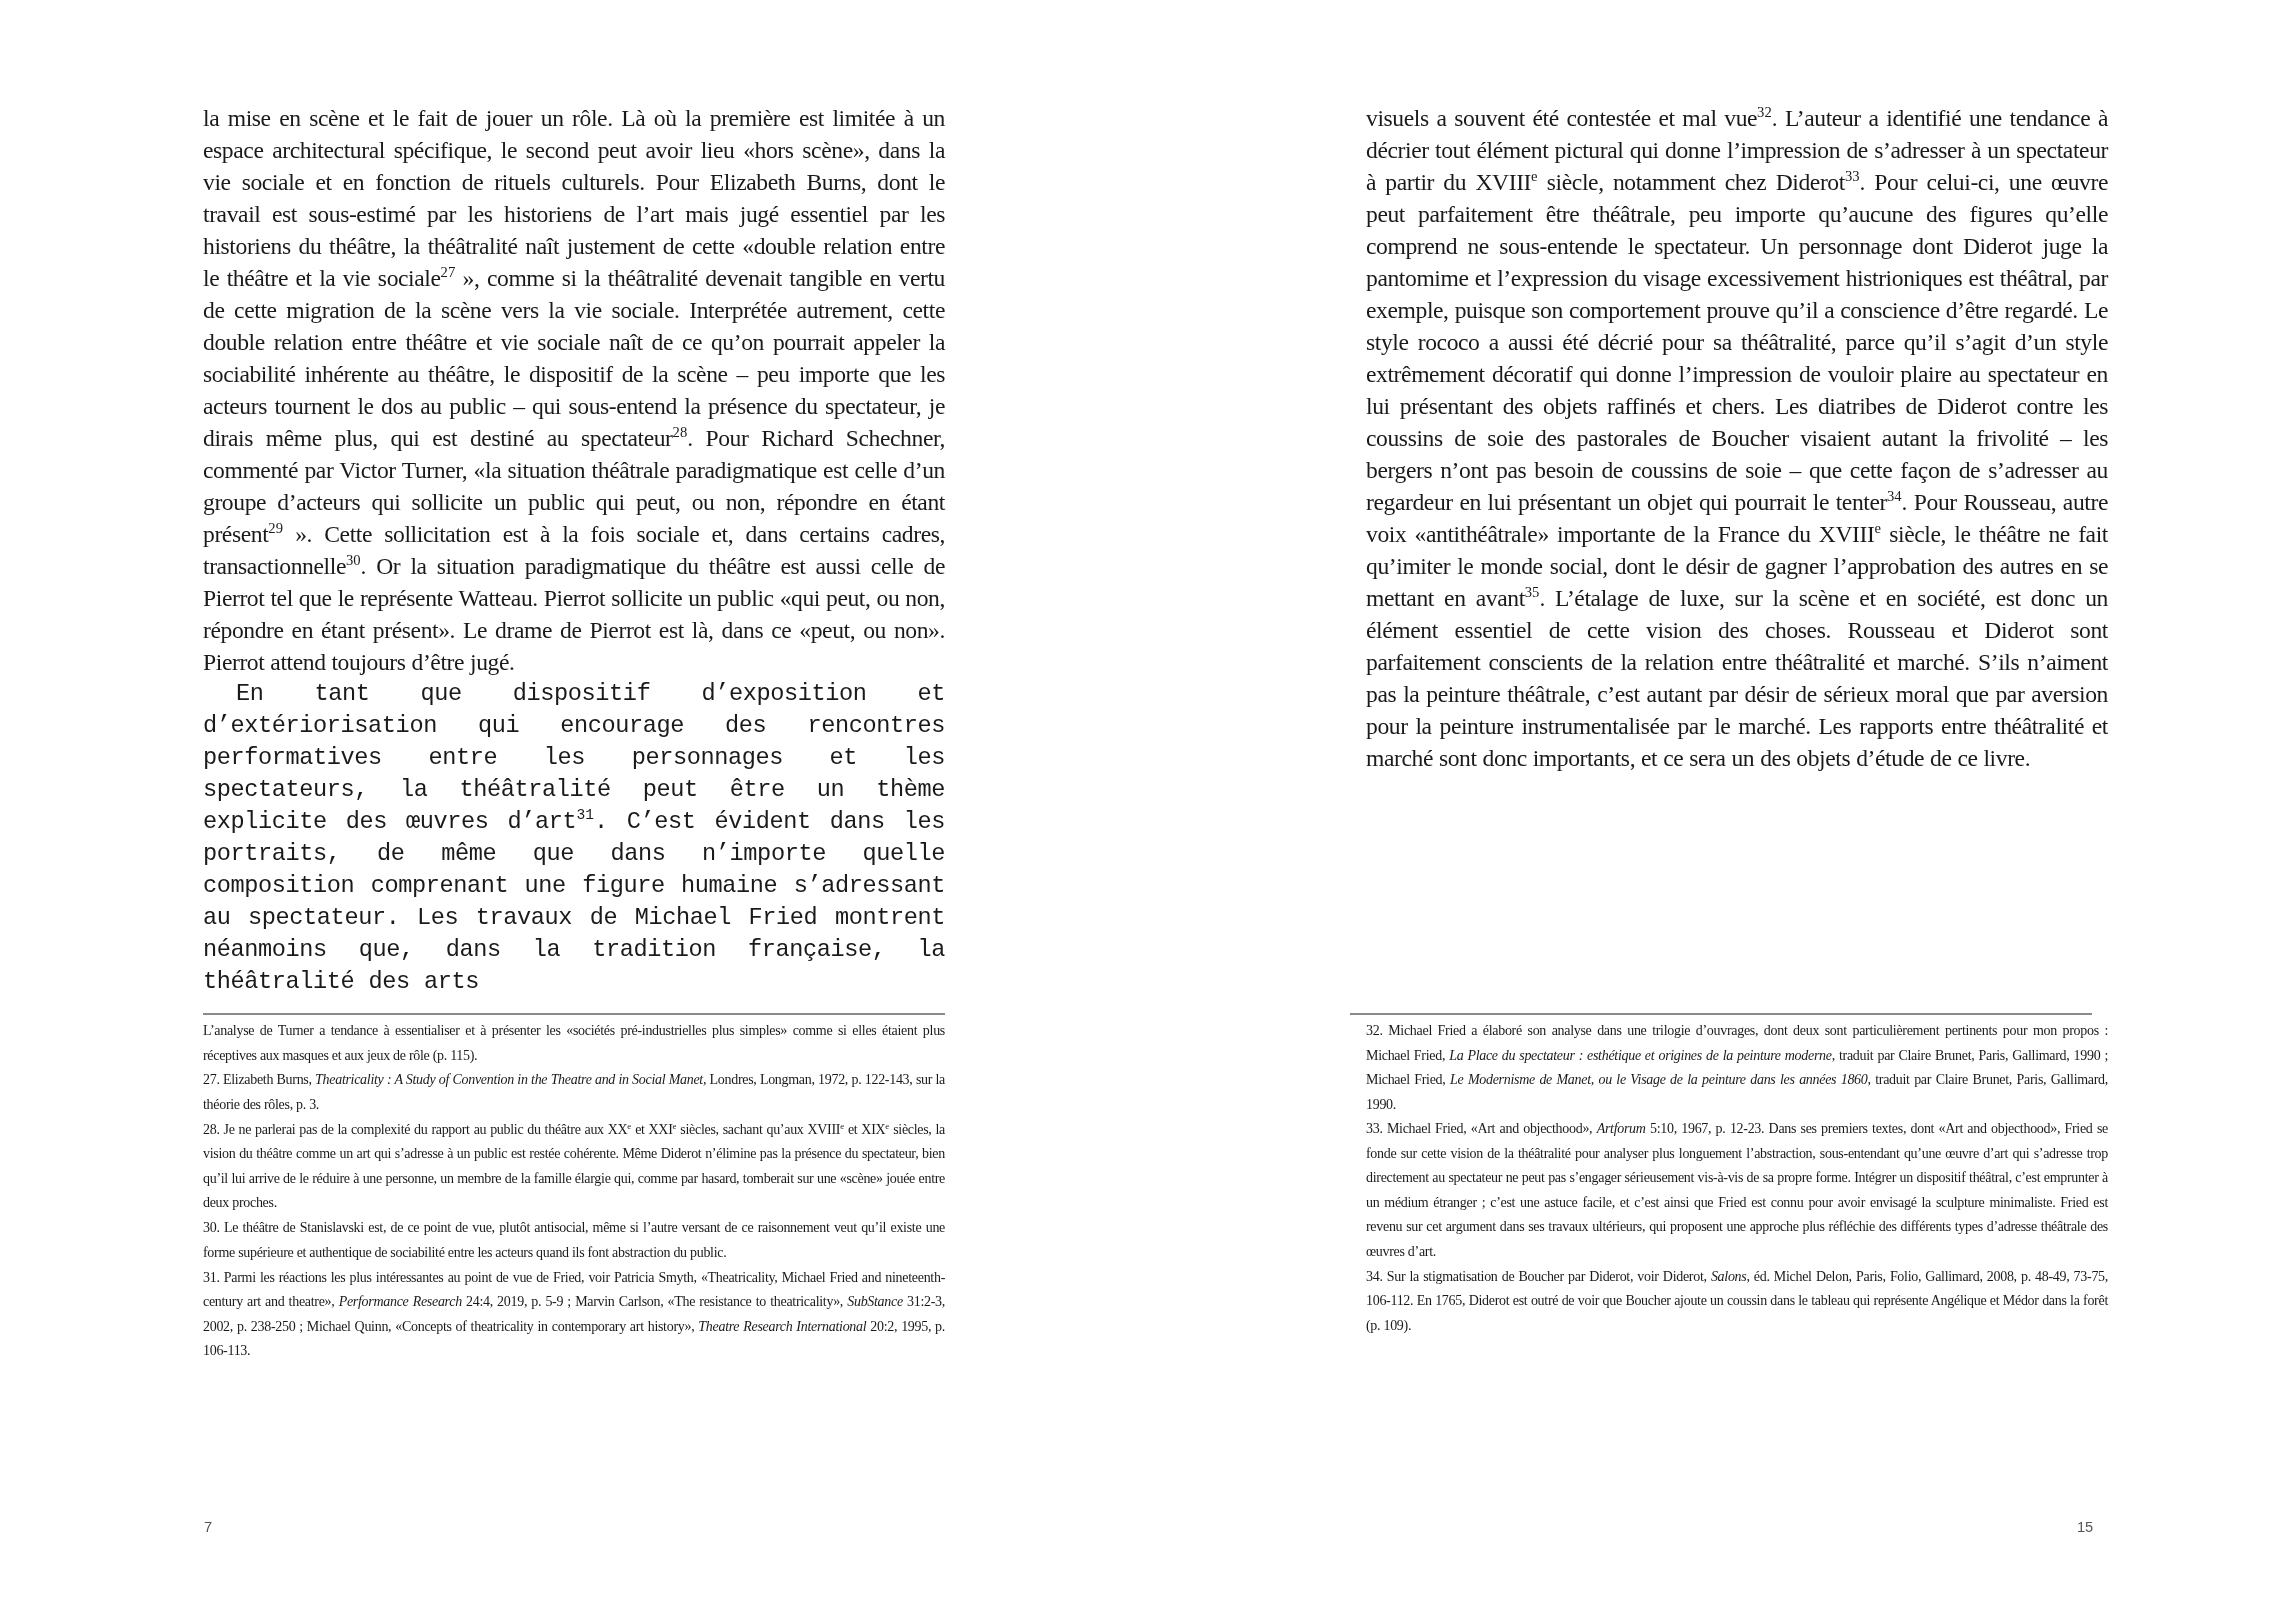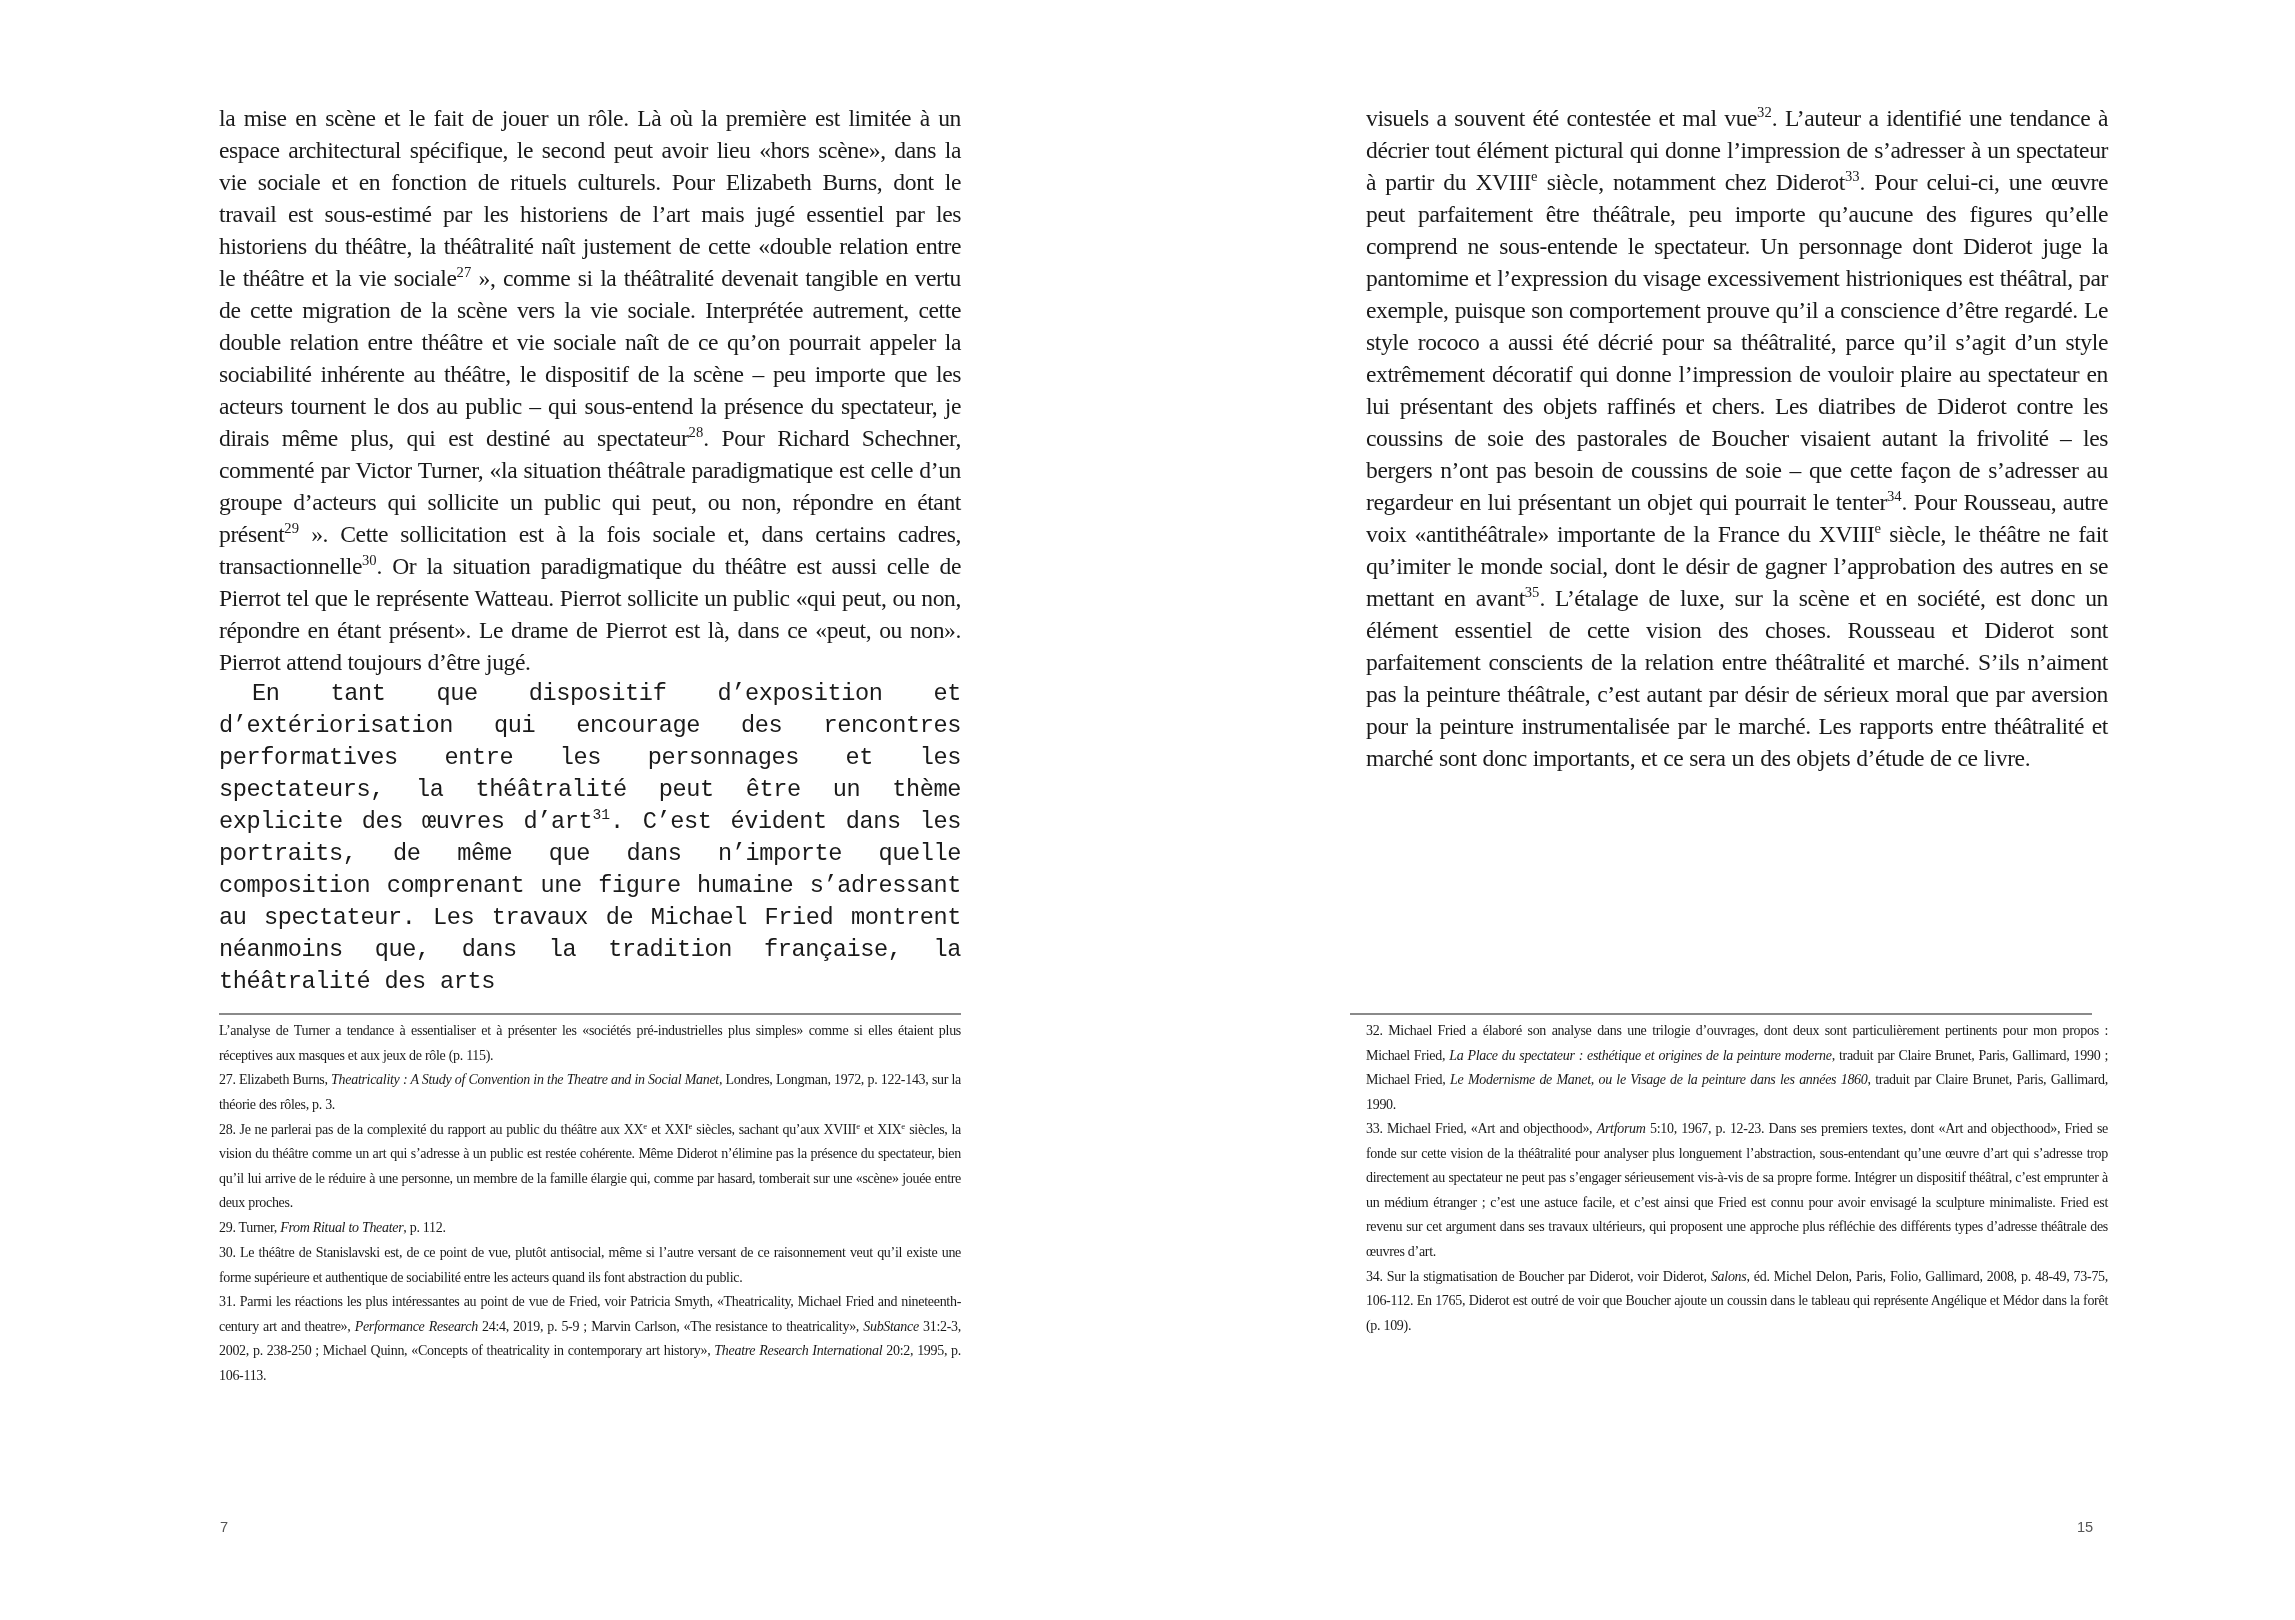--- a/index.html
+++ b/index.html
@@ -1,19 +1,19 @@
 <!DOCTYPE html>
 <html style="font-size:13.7px"><head>
 <meta charset="utf-8">
 <style>
   html, body { margin: 0; padding: 0; background: #ffffff; }
   body { width: 2295px; height: 1621px; position: relative; overflow: hidden;
          font-family: "Liberation Serif", "DejaVu Serif", serif; color: #1a1a1a; }
   .page { position: absolute; top: 0; height: 1621px; }
-  .page-left { left: 16px; width: 1147px; padding-left: 43px; }
+  .page-left { left: 0; width: 1147px; padding-left: 43px; }
   .page-right { left: 1147px; width: 1148px; }
   .col { position: absolute; width: 742px; }
   .page-left .col { left: 203px; }
   .page-right .col { left: 203px; margin-left: 16px; }
   .body-text { top: 102px; font-size: 23.6px; line-height: 32px; text-align: justify;
                hyphens: manual; letter-spacing: -0.4px; word-spacing: 0.4px; }
   .body-text p { margin: 0; }
   .body-text p.indent { text-indent: 33px; font-family: Liberation Mono, monospace; }
   sup { font-size: 62%; line-height: 0; vertical-align: 0.62em; letter-spacing: 0; }
   .rule { position: absolute; top: 1013px; height: 1.7px; width: 742px; background: #8a8a8a; left: 203px; }
@@ -31,21 +31,20 @@
 <div class="page page-left">
   <div class="col body-text">
       <p>la mise en scène et le fait de jouer un rôle. Là où la première est limi­tée à un espace architectural spécifique, le second peut avoir lieu «hors scène», dans la vie sociale et en fonction de rituels culturels. Pour Elizabeth Burns, dont le travail est sous-estimé par les historiens de l’art mais jugé essentiel par les historiens du théâtre, la théâtralité naît justement de cette «double relation entre le théâtre et la vie sociale<sup>27</sup> », comme si la théâtralité devenait tangible en vertu de cette migration de la scène vers la vie sociale. Interprétée autrement, cette double relation entre théâtre et vie sociale naît de ce qu’on pourrait appeler la sociabilité inhérente au théâtre, le dispositif de la scène – peu importe que les acteurs tournent le dos au public – qui sous-entend la présence du spectateur, je dirais même plus, qui est destiné au spectateur<sup>28</sup>. Pour Richard Schechner, commenté par Victor Turner, «la situation théâtrale paradigmatique est celle d’un groupe d’acteurs qui sollicite un public qui peut, ou non, répondre en étant présent<sup>29</sup> ». Cette sollicitation est à la fois sociale et, dans certains cadres, transactionnelle<sup>30</sup>. Or la situation paradigmatique du théâtre est aussi celle de Pierrot tel que le représente Watteau. Pierrot sollicite un public «qui peut, ou non, répondre en étant présent». Le drame de Pierrot est là, dans ce «peut, ou non». Pierrot attend toujours d’être jugé.</p>
       <p class="indent">En tant que dispositif d’exposition et d’extériorisation qui encourage des rencontres performatives entre les personnages et les spectateurs, la théâ­tralité peut être un thème explicite des œuvres d’art<sup>31</sup>. C’est évident dans les portraits, de même que dans n’importe quelle composition comprenant une figure humaine s’adressant au spectateur. Les travaux de Michael Fried montrent néanmoins que, dans la tradition française, la théâtralité des arts</p>
     </div>
   <div class="rule"></div>
   <div class="col notes">
       <p>L’analyse de Turner a tendance à essentialiser et à présenter les «sociétés pré-industrielles plus simples» comme si elles étaient plus réceptives aux masques et aux jeux de rôle (p. 115).</p>
       <p>27. Elizabeth Burns, <i>Theatricality : A Study of Convention in the Theatre and in Social Manet,</i> Londres, Longman, 1972, p. 122-143, sur la théorie des rôles, p. 3.</p>
       <p>28. Je ne parlerai pas de la complexité du rapport au public du théâtre aux XX<sup>e</sup> et XXI<sup>e</sup> siècles, sachant qu’aux XVIII<sup>e</sup> et XIX<sup>e</sup> siècles, la vision du théâtre comme un art qui s’adresse à un public est restée cohérente. Même Diderot n’élimine pas la présence du spectateur, bien qu’il lui arrive de le réduire à une personne, un membre de la famille élargie qui, comme par hasard, tomberait sur une «scène» jouée entre deux proches.</p>
-      <p>29. Turner, <i>From Ritual to Theater</i>, p. 112.</p>
       <p>30. Le théâtre de Stanislavski est, de ce point de vue, plutôt antisocial, même si l’autre ver­sant de ce raisonnement veut qu’il existe une forme supérieure et authentique de sociabilité entre les acteurs quand ils font abstraction du public.</p>
       <p>31. Parmi les réactions les plus intéressantes au point de vue de Fried, voir Patricia Smyth, «Theatricality, Michael Fried and nineteenth-century art and theatre», <i>Performance Research</i> 24:4, 2019, p. 5-9 ; Marvin Carlson, «The resistance to theatricality», <i>SubStance</i> 31:2-3, 2002, p. 238-250 ; Michael Quinn, «Concepts of theatricality in contemporary art history», <i>Theatre Research International</i> 20:2, 1995, p. 106-113.</p>
     </div>
   <div class="folio">7</div>
 </div>
 
 <div class="page page-right">
   <div class="col body-text">
       <p>visuels a souvent été contestée et mal vue<sup>32</sup>. L’auteur a identifié une ten­dance à décrier tout élément pictural qui donne l’impression de s’adresser à un spectateur à partir du XVIII<sup>e</sup> siècle, notamment chez Diderot<sup>33</sup>. Pour celui-ci, une œuvre peut parfaitement être théâtrale, peu importe qu’aucune des figures qu’elle comprend ne sous-entende le spectateur. Un personnage dont Diderot juge la pantomime et l’expression du visage excessivement histrioniques est théâtral, par exemple, puisque son comportement prouve qu’il a conscience d’être regardé. Le style rococo a aussi été décrié pour sa théâtralité, parce qu’il s’agit d’un style extrêmement décoratif qui donne l’impression de vouloir plaire au spectateur en lui présentant des objets raffinés et chers. Les diatribes de Diderot contre les coussins de soie des pastorales de Boucher visaient autant la frivolité – les bergers n’ont pas besoin de coussins de soie – que cette façon de s’adresser au regardeur en lui présentant un objet qui pourrait le tenter<sup>34</sup>. Pour Rousseau, autre voix «antithéâtrale» importante de la France du XVIII<sup>e</sup> siècle, le théâtre ne fait qu’imiter le monde social, dont le désir de gagner l’approbation des autres en se mettant en avant<sup>35</sup>. L’étalage de luxe, sur la scène et en société, est donc un élément essentiel de cette vision des choses. Rousseau et Diderot sont parfaitement conscients de la relation entre théâtralité et marché. S’ils n’aiment pas la peinture théâtrale, c’est autant par désir de sérieux moral que par aversion pour la peinture instrumentalisée par le marché. Les rap­ports entre théâtralité et marché sont donc importants, et ce sera un des objets d’étude de ce livre.</p>
     </div>

